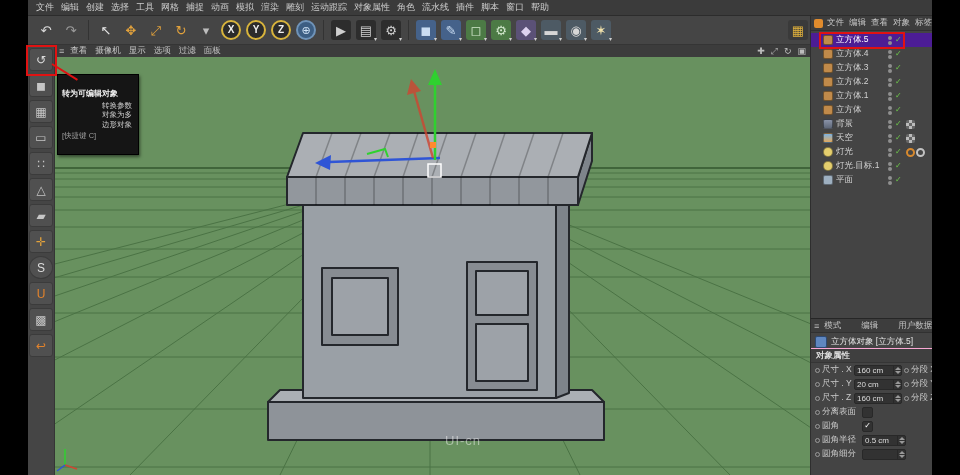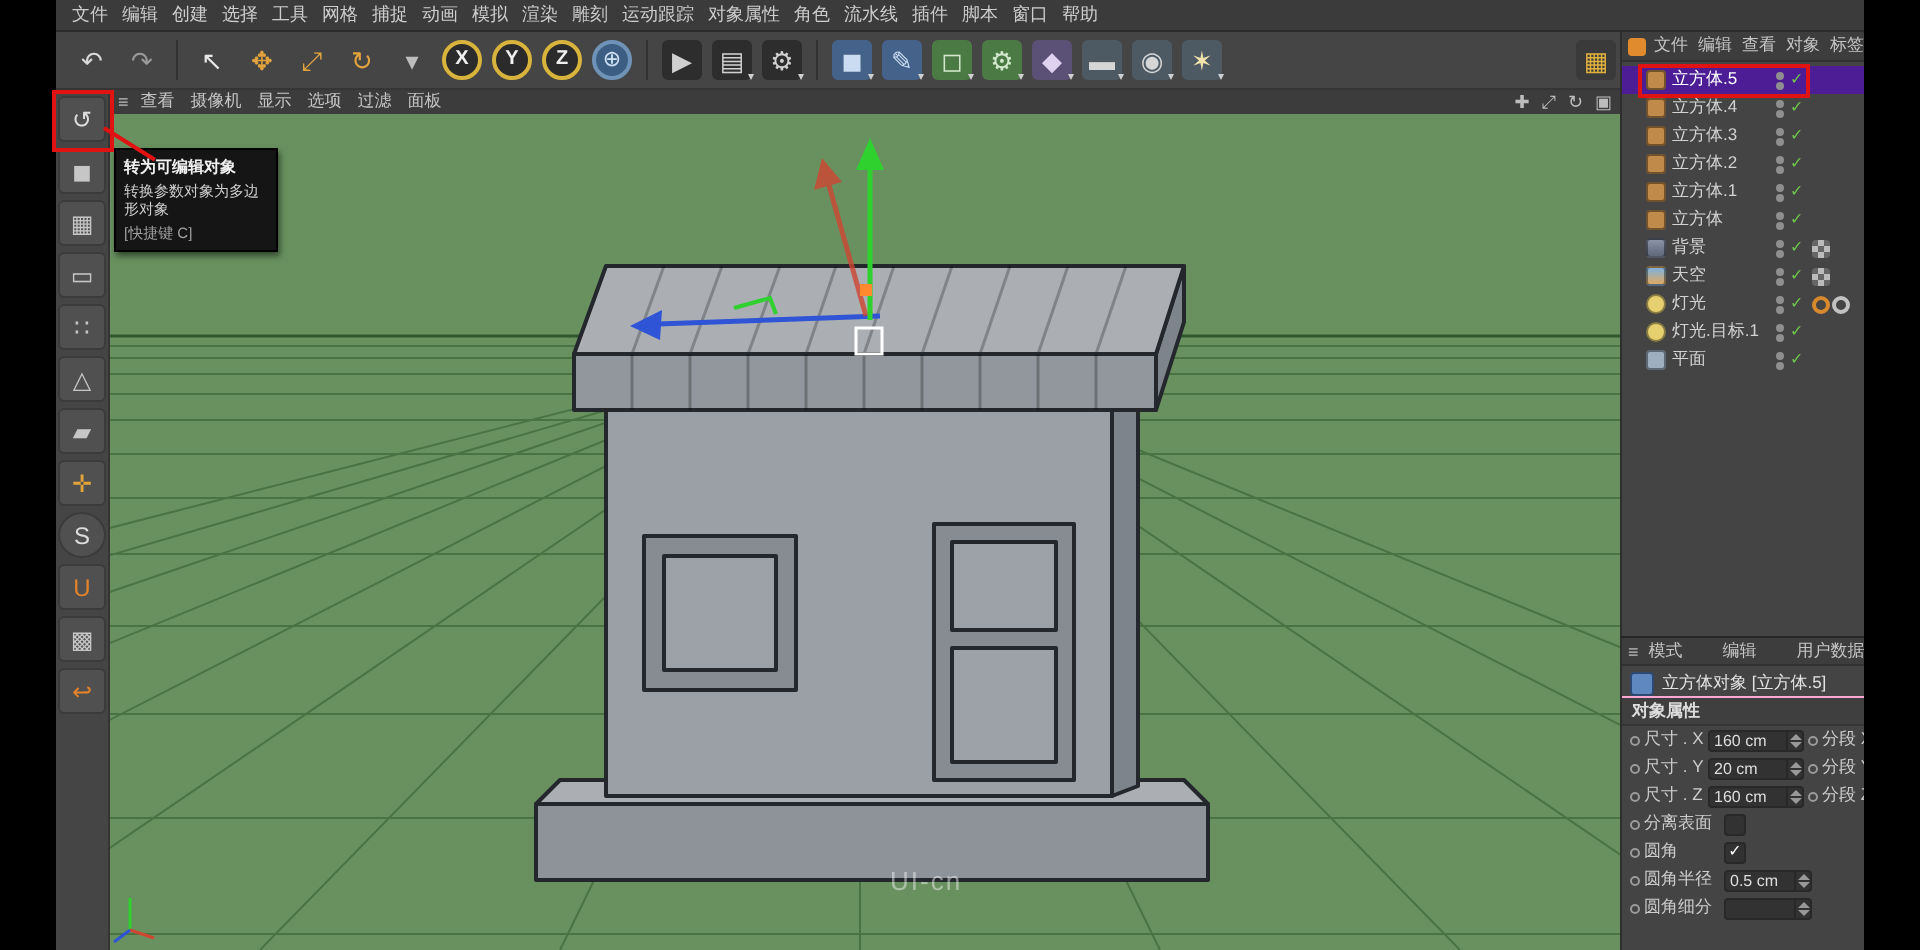--- a/index.html
+++ b/index.html
@@ -113,23 +113,23 @@
            border-left:1px solid #282828;flex:none;}
   .stepper .up{width:0;height:0;border-left:3px solid transparent;border-right:3px solid transparent;
                border-bottom:3px solid #999;margin:0 auto;}
   .stepper .dn{width:0;height:0;border-left:3px solid transparent;border-right:3px solid transparent;
                border-top:3px solid #999;margin:0 auto;}
   .checkbox{width:9px;height:9px;background:#323232;border:1px solid #282828;border-radius:2px;display:flex;
             align-items:center;justify-content:center;font-size:8px;color:#fff;line-height:1;flex:none;}
 
   
   .tooltip{position:absolute;left:57px;top:74px;width:72px;background:#151515;border:1px solid #000;
-           box-shadow:1px 2px 3px rgba(0,0,0,.5);padding:3px 4px;z-index:10;}
+           box-shadow:1px 2px 3px rgba(0,0,0,.5);padding:13px 4px;z-index:10;}
   .tt1{font-size:8px;color:#f0f0f0;font-weight:bold;margin-bottom:2px;white-space:nowrap;}
-  .tt2{font-size:7.5px;color:#cfcfcf;margin-bottom:2px;line-height:1.25;}
+  .tt2{font-size:7.5px;color:#cfcfcf;margin-bottom:2px;line-height:1.25;margin-left:40px;}
   .tt3{font-size:7.5px;color:#9f9f9f;white-space:nowrap;}
   .annot{position:absolute;border:2px solid var(--annot);z-index:11;pointer-events:none;box-sizing:border-box;}
   .annot1{left:26px;top:45px;width:31px;height:31px;}
   .annot2{left:819px;top:32px;width:86px;height:17px;}
   .annot-line{position:absolute;left:52px;top:63px;width:30px;height:2px;background:var(--annot);
               transform:rotate(32deg);transform-origin:left center;z-index:11;}
 </style>
 </head>
 <body>
 

